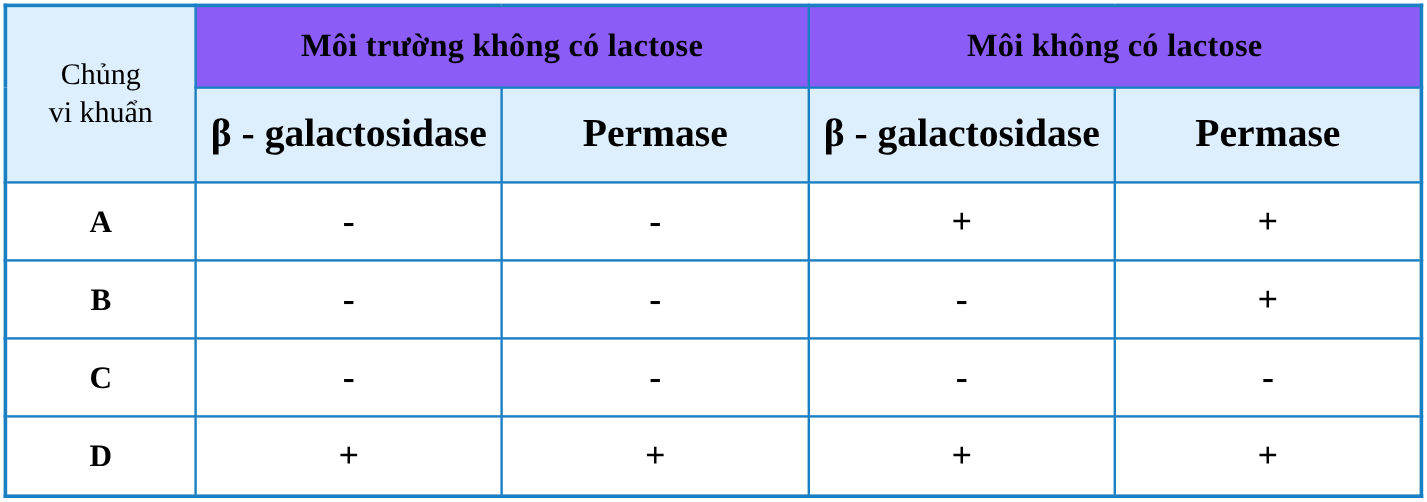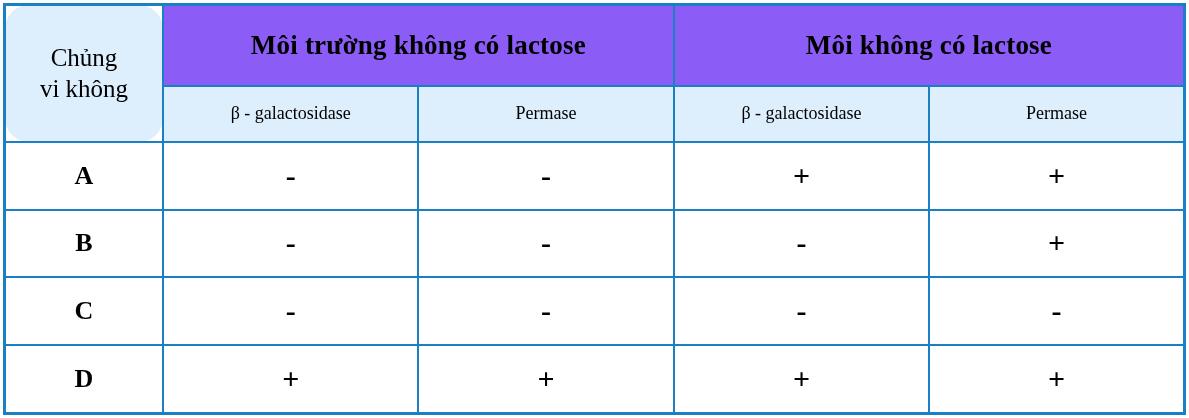--- a/index.html
+++ b/index.html
@@ -33,34 +33,33 @@
     padding: 0 4px;
   }
   .hdr {
     background: #ddeefc;
   }
   .corner {
     background: #ddeefc;
     font-size: 25px;
     line-height: 1.25;
     font-weight: normal;
-    border-radius: 24px;
   }
   .corner .l1 { display: block; }
   .corner .l2 { display: block; }
   .group-head {
     background: #8b5cf6;
     font-weight: bold;
     font-size: 27px;
     letter-spacing: 0.2px;
   }
   .sub-head {
     background: #ddeefc;
-    font-weight: normal;
-    font-size: 18px;
+    font-weight: bold;
+    font-size: 33px;
   }
   .strain {
     font-weight: bold;
     font-size: 26px;
     background: #ffffff;
   }
   .val {
     font-size: 30px;
     font-weight: bold;
     background: #ffffff;
@@ -71,21 +70,21 @@
 </style>
 </head>
 <body>
 
 <div class="table-wrap">
   <table class="data-table">
     <tbody>
       <tr>
         <td class="hdr corner col-strain" rowspan="2">
           <span class="l1">Chủng</span>
-          <span class="l2">vi không</span>
+          <span class="l2">vi khuẩn</span>
         </td>
         <td class="hdr group-head" colspan="2">Môi trường không có lactose</td>
         <td class="hdr group-head" colspan="2">Môi không có lactose</td>
       </tr>
       <tr>
         <td class="hdr sub-head col-data">β - galactosidase</td>
         <td class="hdr sub-head col-data">Permase</td>
         <td class="hdr sub-head col-data">β - galactosidase</td>
         <td class="hdr sub-head col-data">Permase</td>
       </tr>

